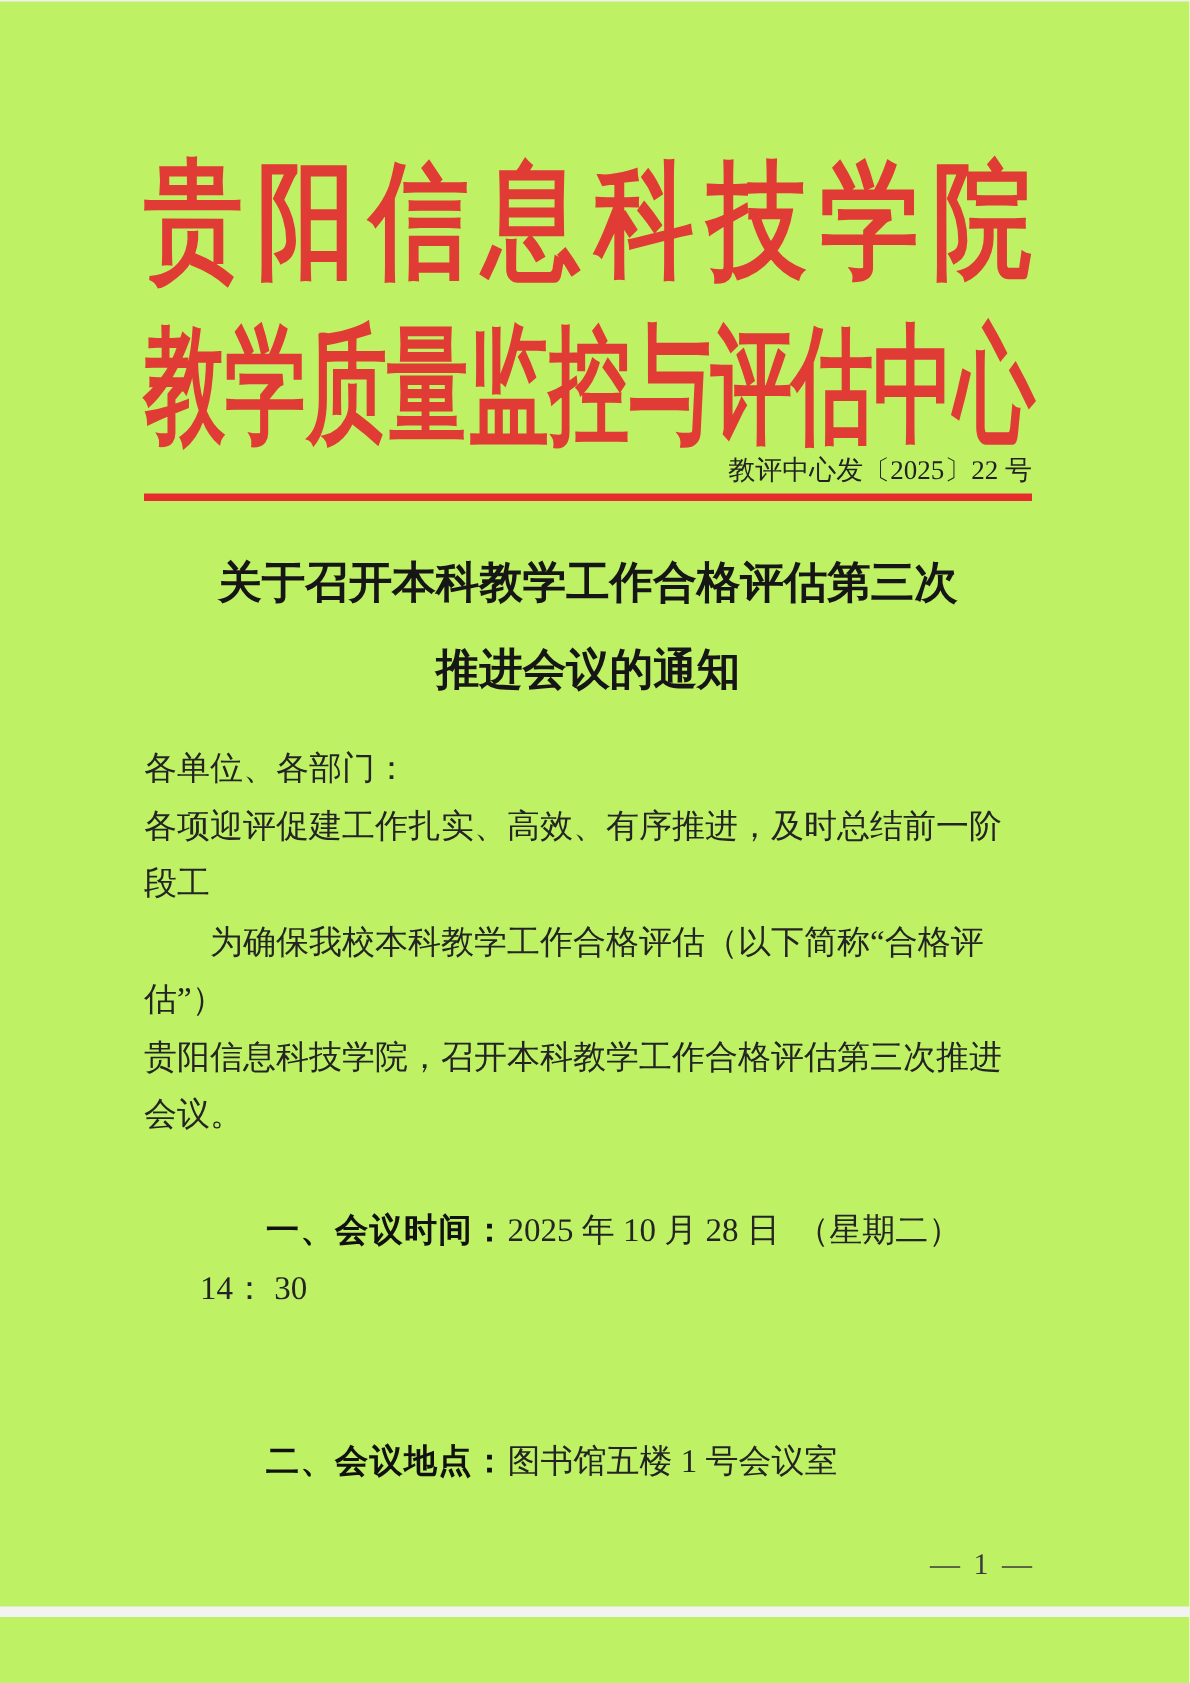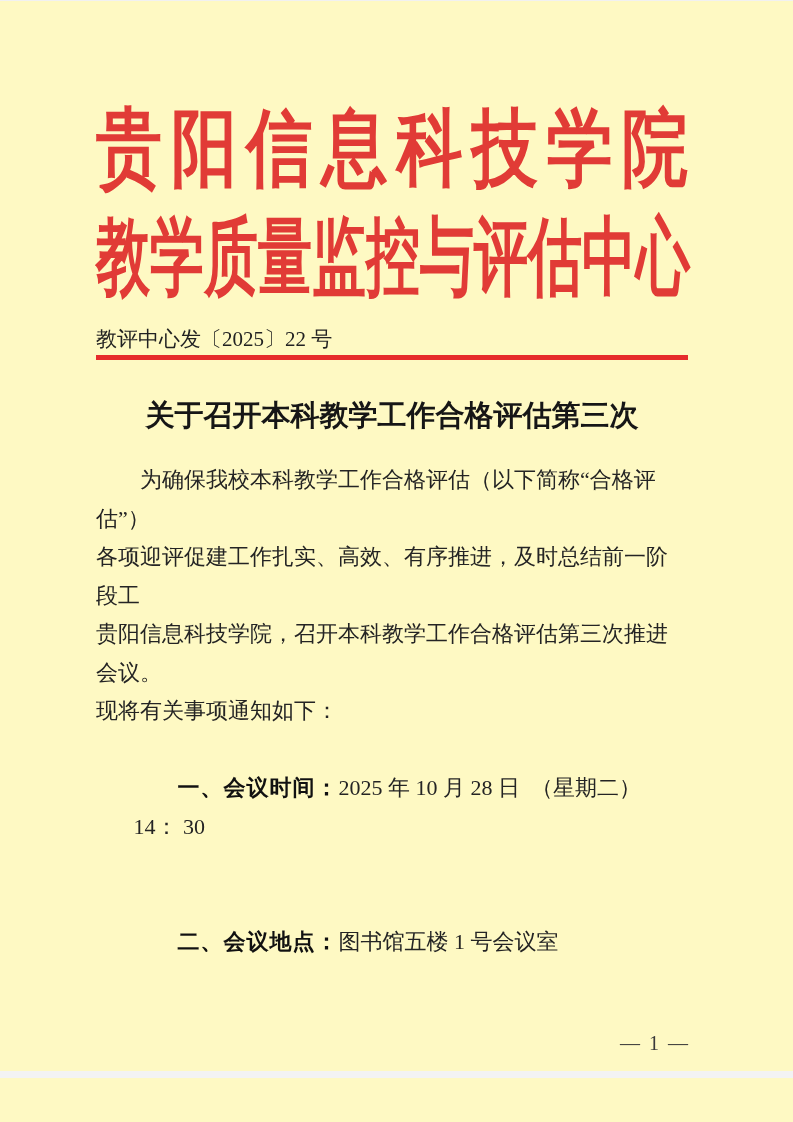--- a/index.html
+++ b/index.html
@@ -11,21 +11,21 @@
     width: 793px;
     height: 1122px;
     position: relative;
     overflow: hidden;
     font-family: "Liberation Serif", "DejaVu Serif", serif;
     color: #1c1c1c;
   }
   .page {
     position: absolute;
     inset: 0;
-    background: #fef9c3;
+    background: #bef264;
     border-top: 1px solid #f1f1f1;
   }
   .content {
     position: absolute;
     left: 96px;
     top: 0;
     width: 592px;
   }
   
   .letterhead {
@@ -47,23 +47,22 @@
   }
   .org-line-2 {
     font-size: 54px;
     line-height: 54px;
     height: 86px;
     margin-top: 22px;
     transform: scaleY(1.58);
     transform-origin: 50% 0;
   }
   .doc-number {
-    margin-top: 26px;
-    text-align: left;
-    font-size: 21px;
+    text-align: right;
+    font-size: 18px;
     line-height: 24px;
     color: #222222;
     white-space: pre-wrap;
   }
   .red-rule {
     margin-top: 4px;
     height: 5px;
     width: 100%;
   }
   
@@ -127,28 +126,29 @@
 
     <div class="letterhead">
       <div class="org-line org-line-1" style="color:#e13b36;">贵阳信息科技学院</div>
       <div class="org-line org-line-2" style="color:#e13b36;">教学质量监控与评估中心</div>
       <div class="doc-number">教评中心发〔2025〕22 号</div>
       <div class="red-rule" style="background:#e62c2c;"></div>
     </div>
 
     <div class="notice-title">
       <div>关于召开本科教学工作合格评估第三次</div>
+      <div>推进会议的通知</div>
     </div>
 
     <div class="body-block">
+      <div class="body-line">各单位、各部门：</div>
 
+      <div class="body-line">各项迎评促建工作扎实、高效、有序推进，及时总结前一阶段工</div>
       <div class="body-line indent-line">为确保我校本科教学工作合格评估（以下简称“合格评估”）</div>
-      <div class="body-line">各项迎评促建工作扎实、高效、有序推进，及时总结前一阶段工</div>
       <div class="body-line">贵阳信息科技学院，召开本科教学工作合格评估第三次推进会议。</div>
-      <div class="body-line">现将有关事项通知如下：</div>
 
       <div class="body-line item-line">
         <span class="item-label">一、会议时间：</span><span class="item-value">2025 年 10 月 28 日  （星期二）  14： 30</span>
       </div>
       <div class="body-line item-line">
         <span class="item-label">二、会议地点：</span><span class="item-value">图书馆五楼 1 号会议室</span>
       </div>
 
     </div>
 

